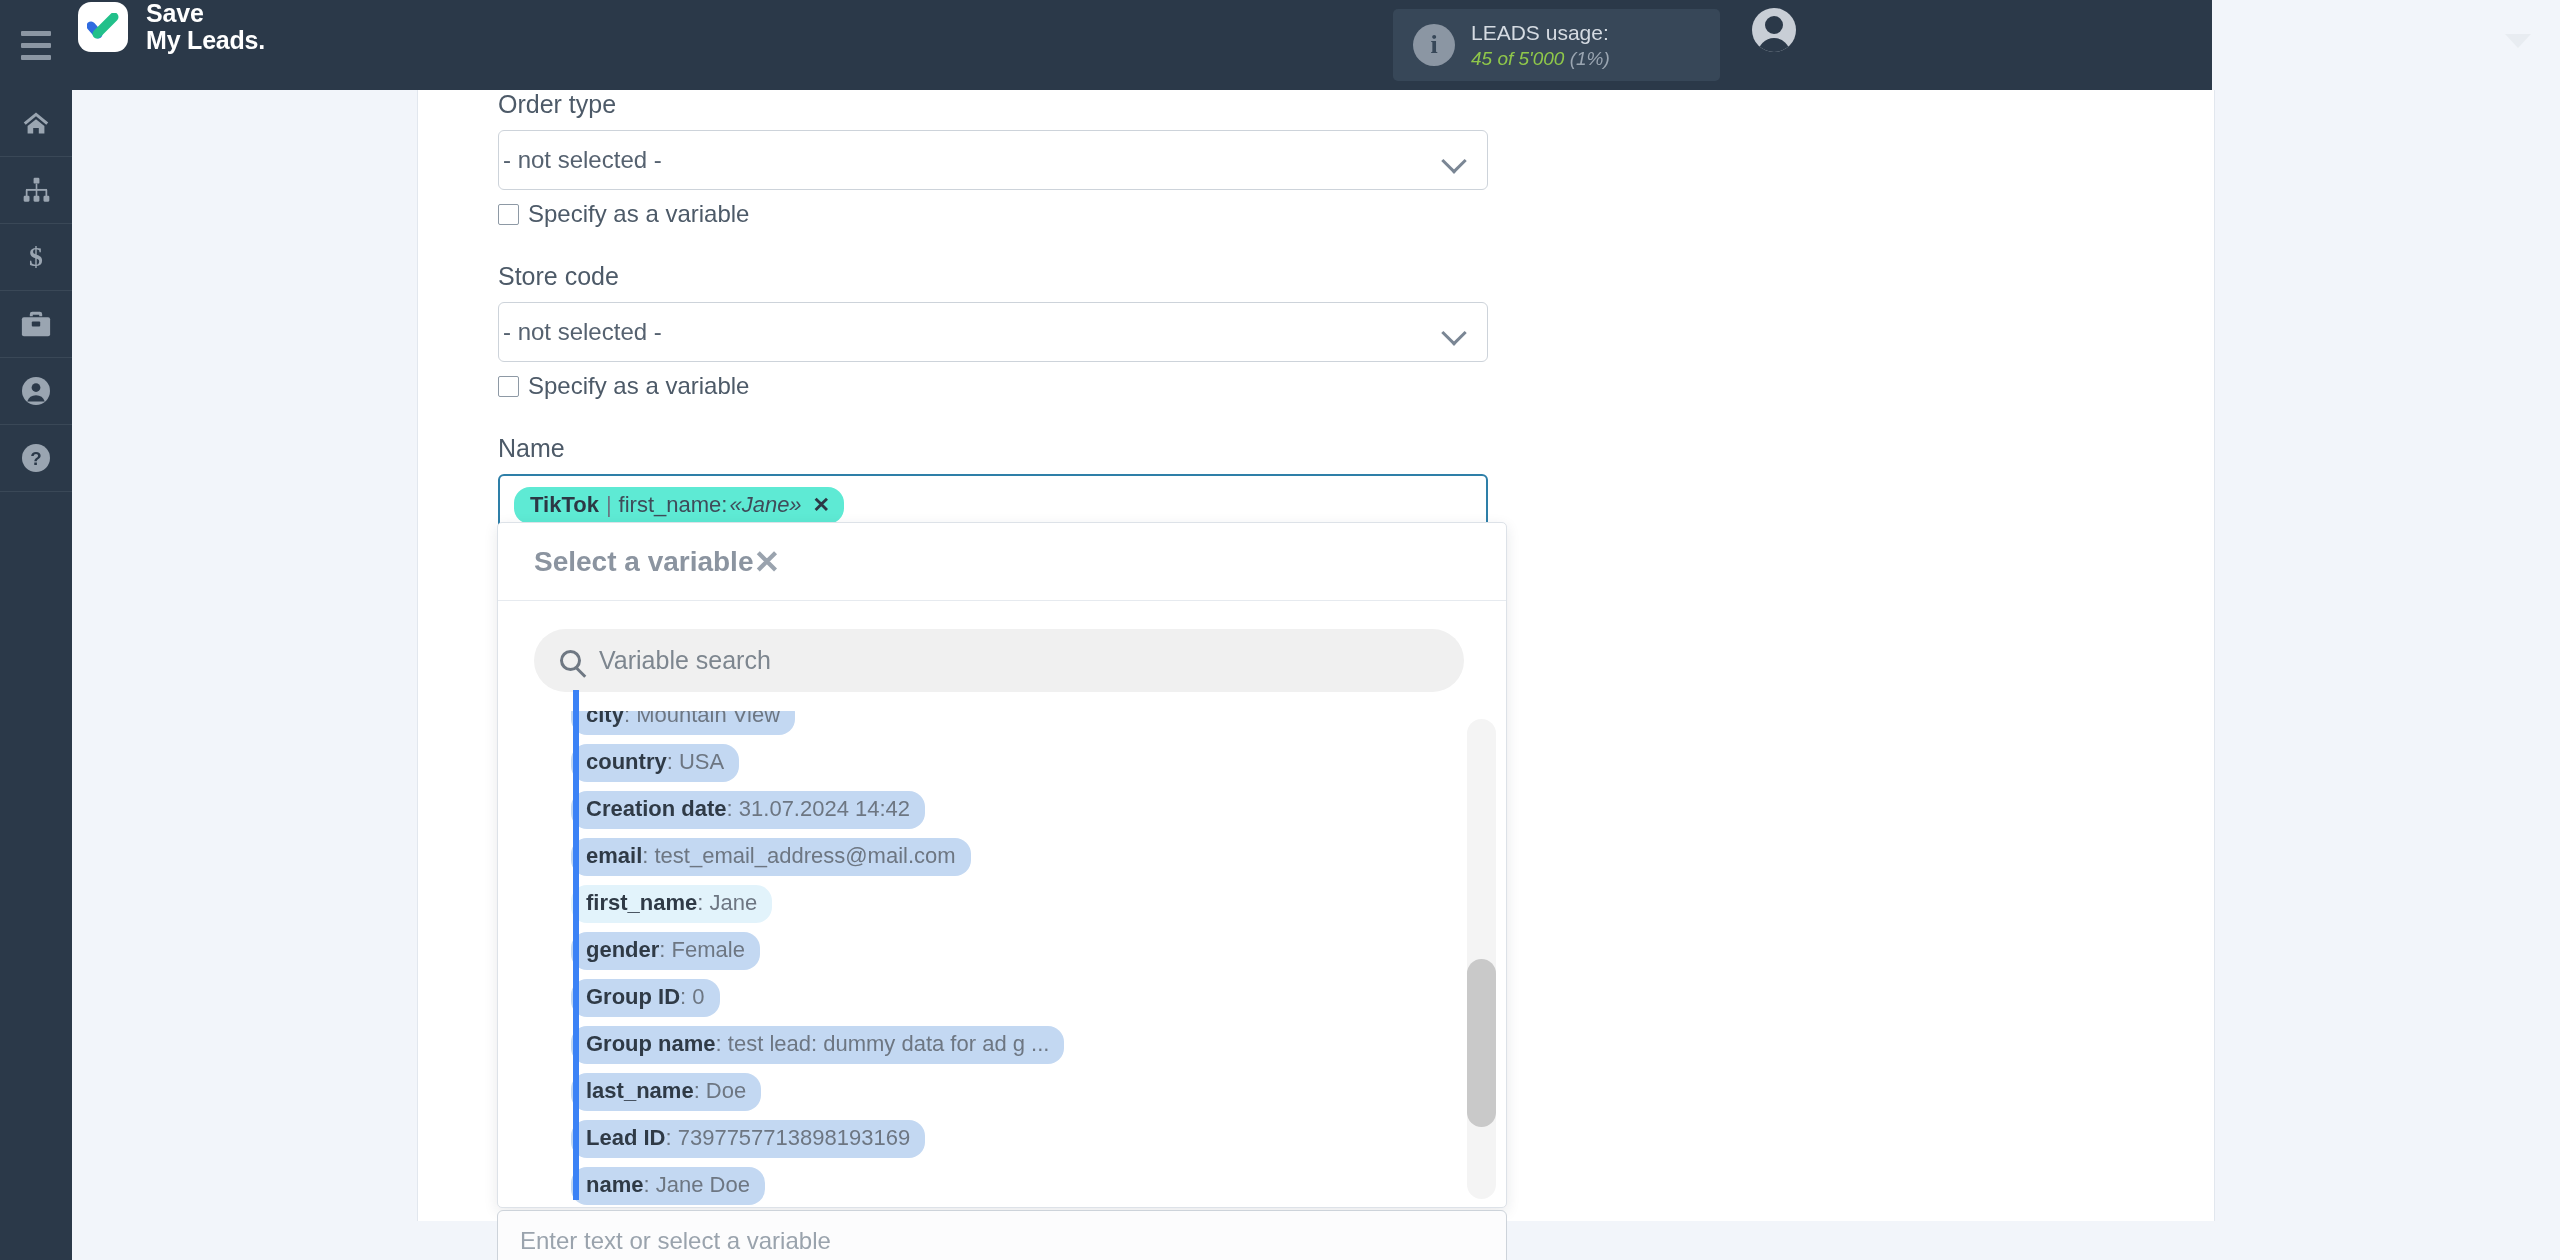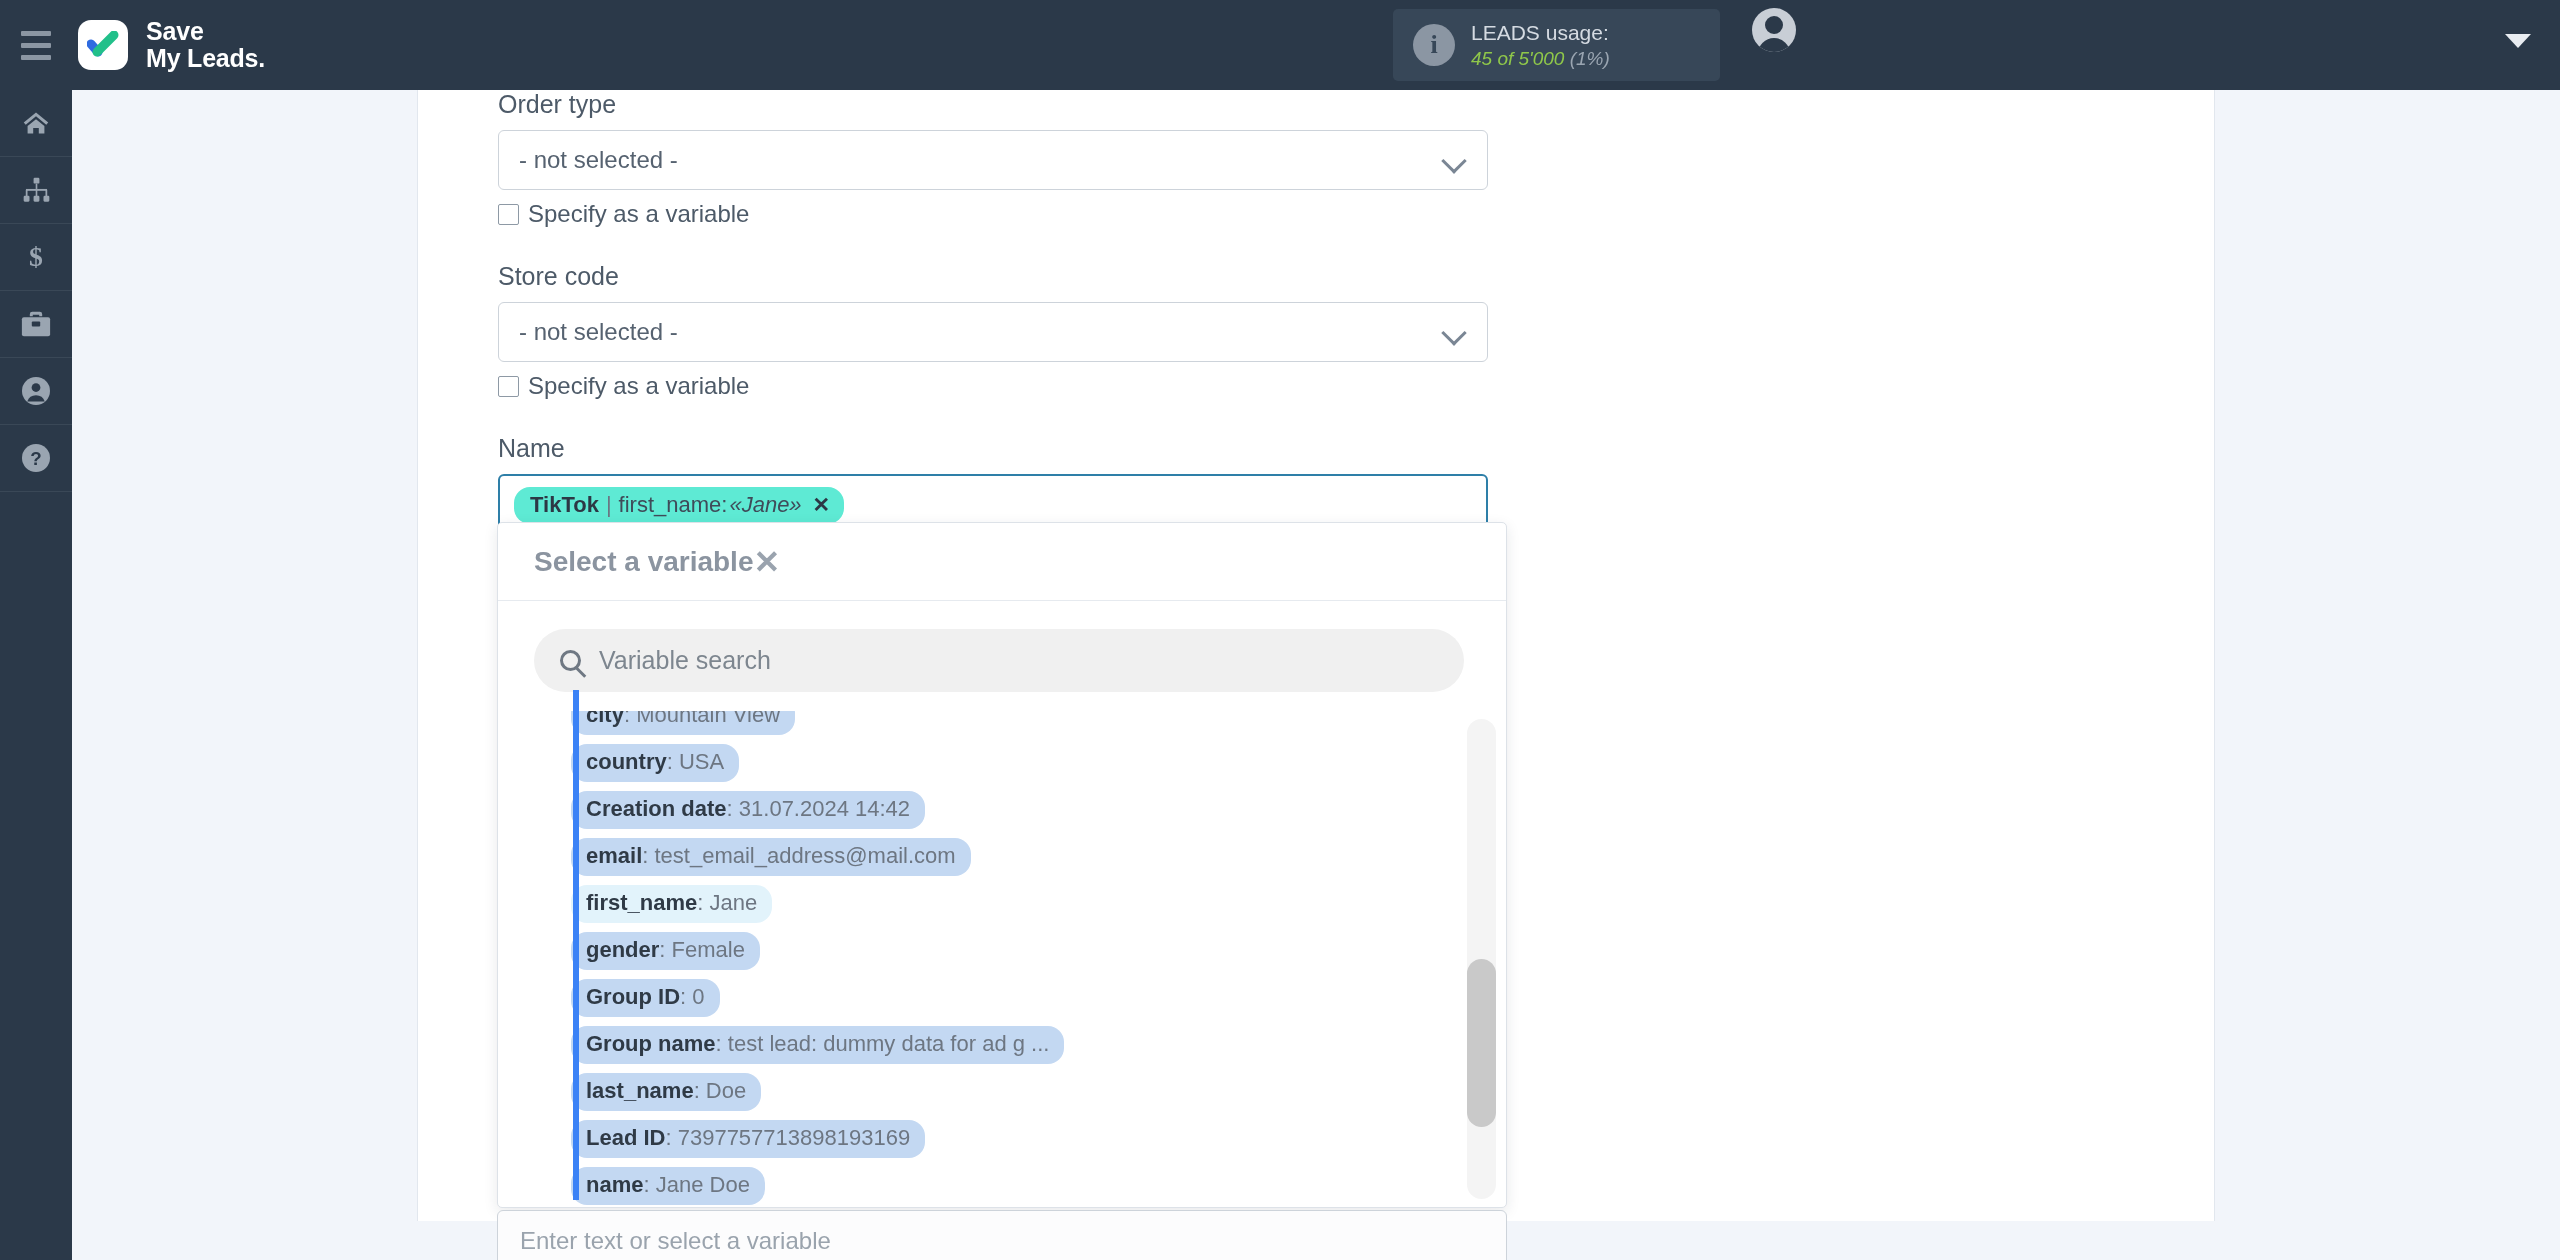--- a/index.html
+++ b/index.html
@@ -6,23 +6,23 @@
   html, body {
     width: 2560px; height: 1260px;
     background: #f2f5fa;
     font-family: "Liberation Sans", sans-serif;
     overflow: hidden;
   }
 
   
   .topbar {
     position: absolute; left: 0; top: 0;
-    width: 2560px; height: 90px;
+    width: 2212px; height: 90px;
     background: #2b3949;
-    display: flex; align-items: center;
+    display: flex; align-items: flex-start;
   }
   .hamburger {
     width: 72px; height: 90px;
     display: flex; flex-direction: column;
     align-items: center; justify-content: center; gap: 7px;
     cursor: pointer;
   }
   .hamburger span {
     display: block; width: 30px; height: 5px;
     background: #8b96a3; border-radius: 1px;
@@ -117,21 +117,21 @@
   }
   .field-label {
     color: #4d5a68; font-size: 25px;
     margin-top: 0; margin-bottom: 11px;
   }
   .select-box {
     width: 990px; height: 60px;
     border: 1px solid #cdd3da; border-radius: 6px;
     background: #fff;
     display: flex; align-items: center;
-    padding: 0 20px; cursor: pointer;
+    padding: 0 4px; cursor: pointer;
     position: relative;
   }
   .select-box .val { color: #566270; font-size: 24px; }
   .select-box .chev {
     position: absolute; right: 24px; top: 21px;
     width: 18px; height: 18px;
     border-right: 3px solid #7a8694; border-bottom: 3px solid #7a8694;
     transform: rotate(45deg);
   }
   .cb-row {

